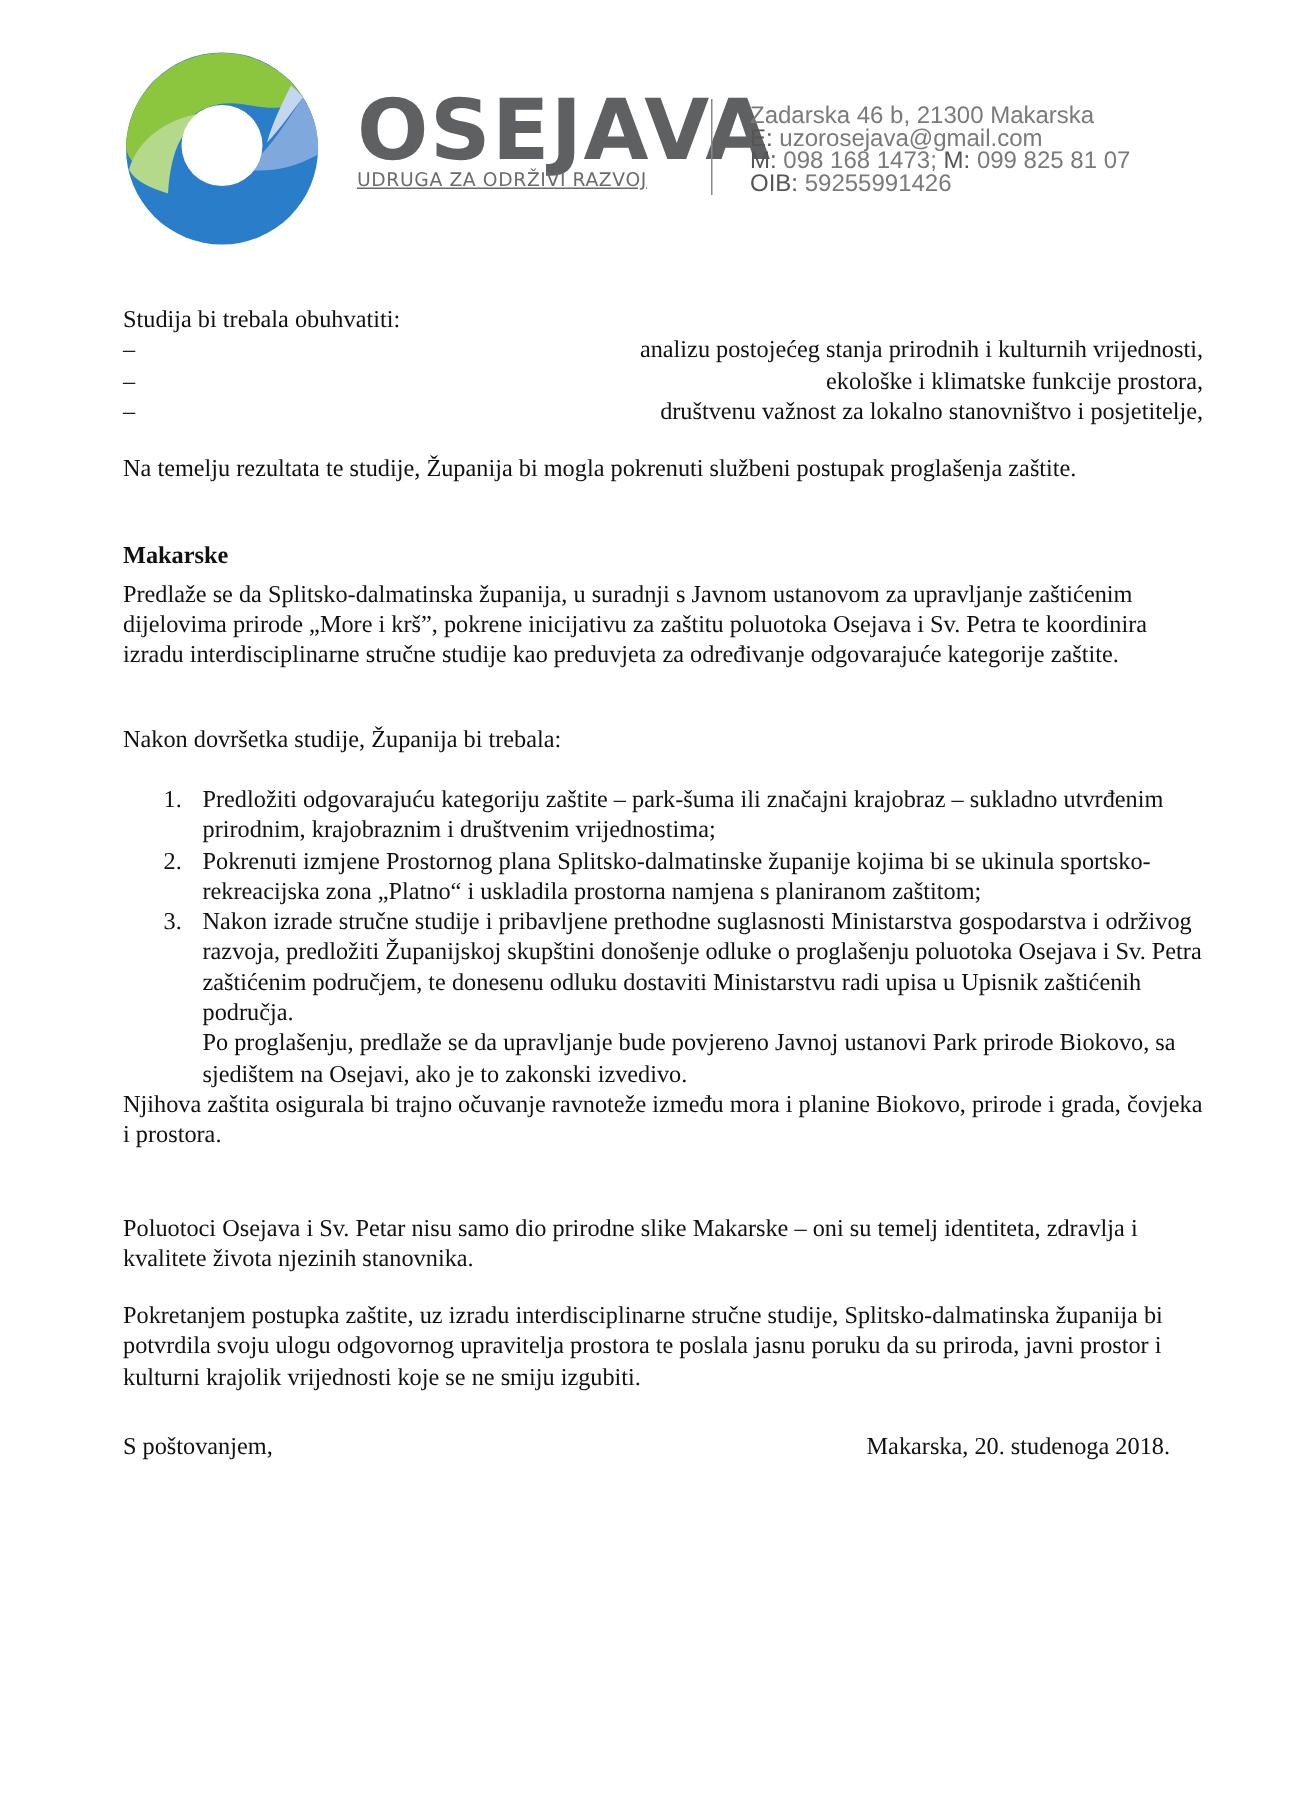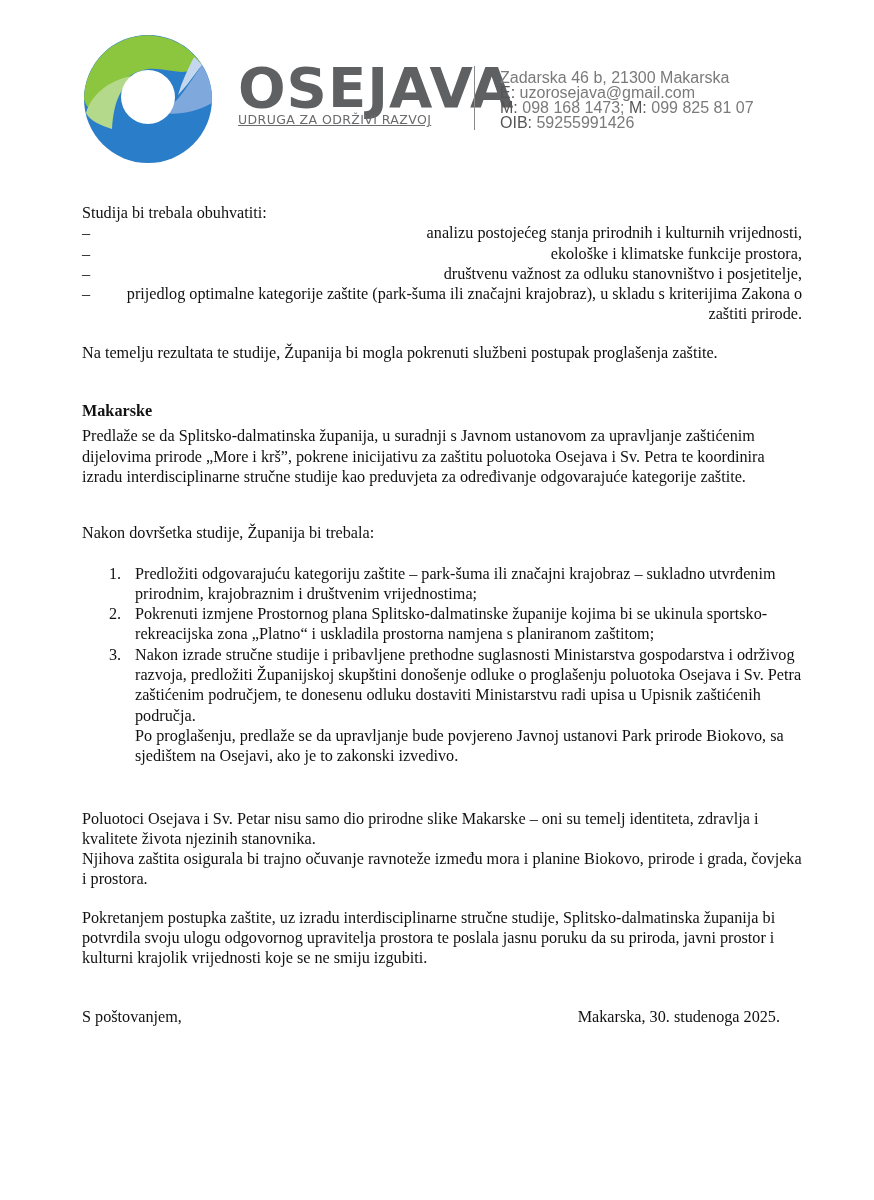--- a/index.html
+++ b/index.html
@@ -46,36 +46,35 @@
     <div><b>M:</b> <span>098 168 1473;</span> <b>M:</b> <span>099 825 81 07</span></div>
     <div><b>OIB:</b> <span>59255991426</span></div>
   </div>
 </div>
 
 <div class="content">
   <p>Studija bi trebala obuhvatiti:</p>
   <ul class="dash-list">
     <li>analizu postojećeg stanja prirodnih i kulturnih vrijednosti,</li>
     <li>ekološke i klimatske funkcije prostora,</li>
-    <li>društvenu važnost za odluku stanovništvo i posjetitelje,</li>
-    <li>prijedlog optimalne kategorije zaštite (park-šuma ili značajni krajobraz), u skladu s kriterijima Zakona o zaštiti prirode.</li>
+    <li>društvenu važnost za lokalno stanovništvo i posjetitelje,</li>
   </ul>
   <p style="margin-top:18px">Na temelju rezultata te studije, Županija bi mogla pokrenuti službeni postupak proglašenja zaštite.</p>
 
   <p class="heading" style="margin-top:38px">Makarske</p>
   <p style="margin-top:5px">Predlaže se da Splitsko-dalmatinska županija, u suradnji s Javnom ustanovom za upravljanje zaštićenim dijelovima prirode „More i krš”, pokrene inicijativu za zaštitu poluotoka Osejava i Sv. Petra te koordinira izradu interdisciplinarne stručne studije kao preduvjeta za određivanje odgovarajuće kategorije zaštite.</p>
 
   <p style="margin-top:36px">Nakon dovršetka studije, Županija bi trebala:</p>
   <ol class="num-list" style="margin-top:20px">
     <li><span class="num">1.</span><span>Predložiti odgovarajuću kategoriju zaštite – park-šuma ili značajni krajobraz – sukladno utvrđenim prirodnim, krajobraznim i društvenim vrijednostima;</span></li>
     <li><span class="num">2.</span><span>Pokrenuti izmjene Prostornog plana Splitsko-dalmatinske županije kojima bi se ukinula sportsko-rekreacijska zona „Platno“ i uskladila prostorna namjena s planiranom zaštitom;</span></li>
     <li><span class="num">3.</span><span>Nakon izrade stručne studije i pribavljene prethodne suglasnosti Ministarstva gospodarstva i održivog razvoja, predložiti Županijskoj skupštini donošenje odluke o proglašenju poluotoka Osejava i Sv. Petra zaštićenim područjem, te donesenu odluku dostaviti Ministarstvu radi upisa u Upisnik zaštićenih područja.</span><div>Po proglašenju, predlaže se da upravljanje bude povjereno Javnoj ustanovi Park prirode Biokovo, sa sjedištem na Osejavi, ako je to zakonski izvedivo.</div></li>
   </ol>
 
+  <p>Njihova zaštita osigurala bi trajno očuvanje ravnoteže između mora i planine Biokovo, prirode i grada, čovjeka i prostora.</p>
   <p style="margin-top:42px">Poluotoci Osejava i Sv. Petar nisu samo dio prirodne slike Makarske – oni su temelj identiteta, zdravlja i kvalitete života njezinih stanovnika.</p>
-  <p>Njihova zaštita osigurala bi trajno očuvanje ravnoteže između mora i planine Biokovo, prirode i grada, čovjeka i prostora.</p>
   <p style="margin-top:18px">Pokretanjem postupka zaštite, uz izradu interdisciplinarne stručne studije, Splitsko-dalmatinska županija bi potvrdila svoju ulogu odgovornog upravitelja prostora te poslala jasnu poruku da su priroda, javni prostor i kulturni krajolik vrijednosti koje se ne smiju izgubiti.</p>
 
-  <div class="sig-row" style="margin-top:38px">
+  <div class="sig-row" style="margin-top:26px">
     <span>S poštovanjem,</span>
-    <span>Makarska, 30. studenoga 2025.</span>
+    <span>Makarska, 20. studenoga 2018.</span>
   </div>
 </div>
 
 </body></html>

